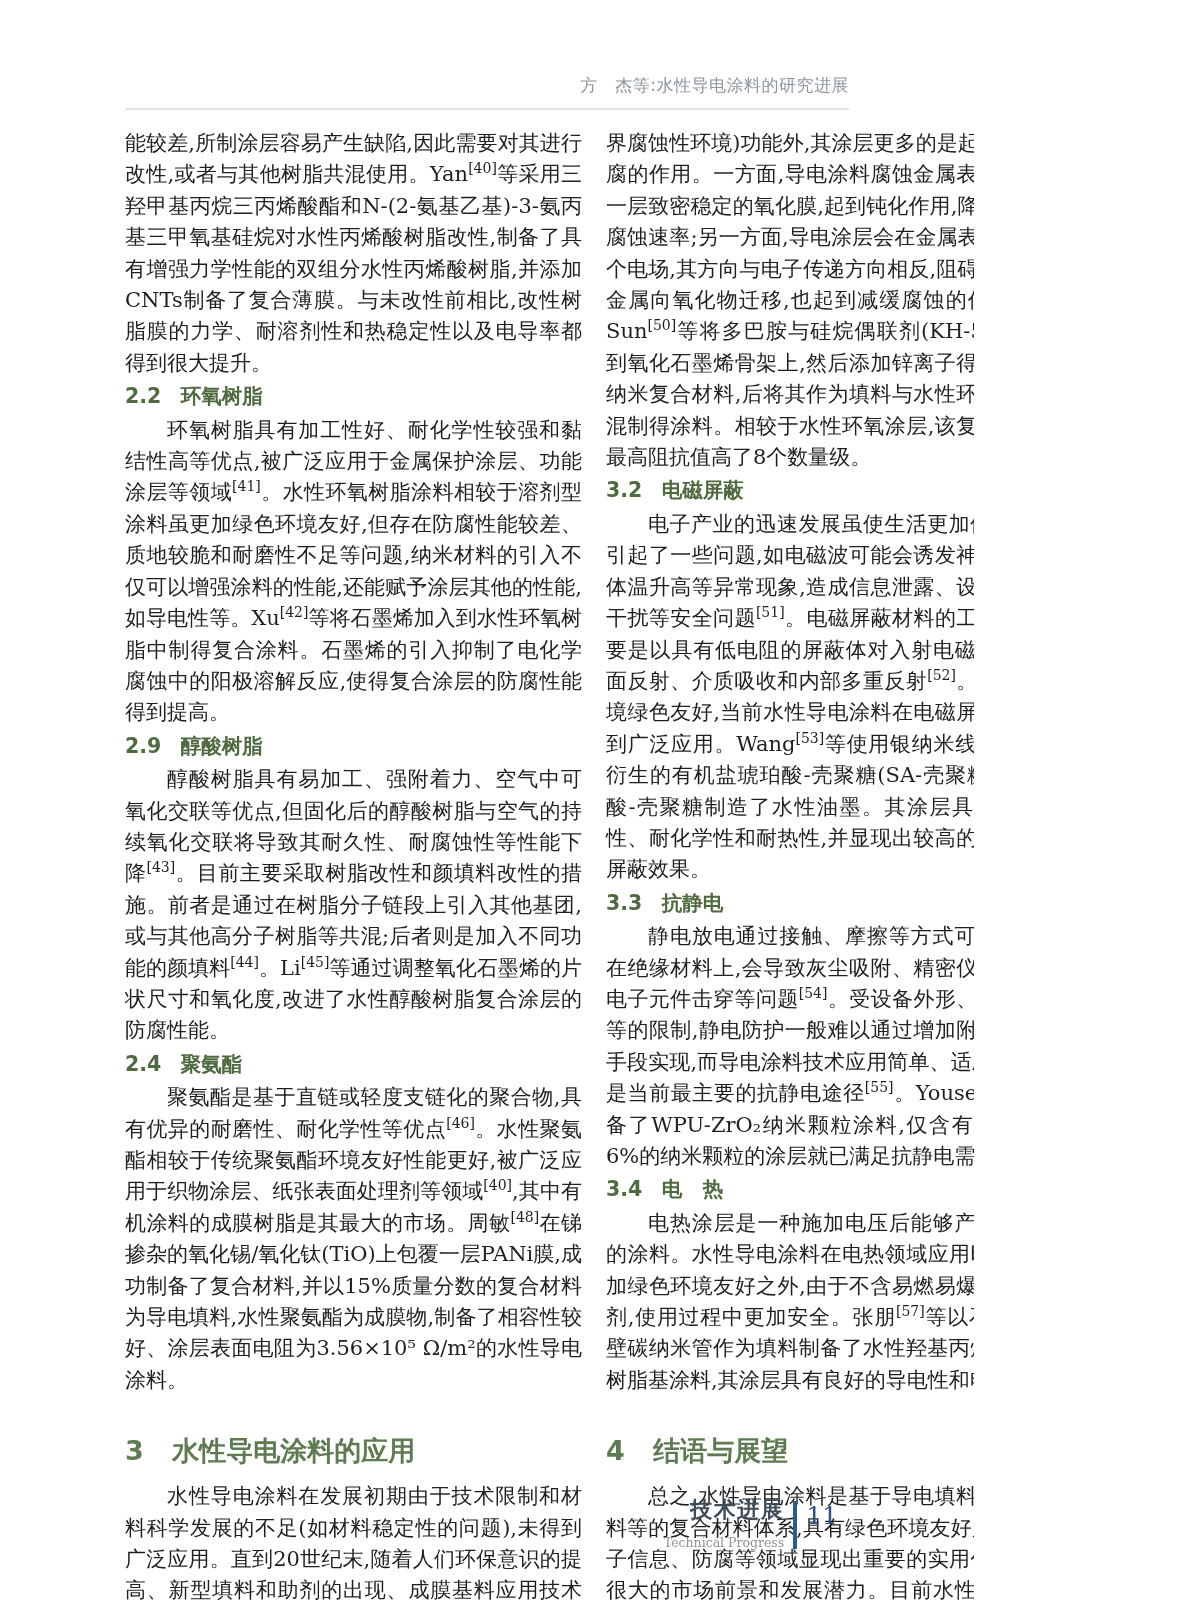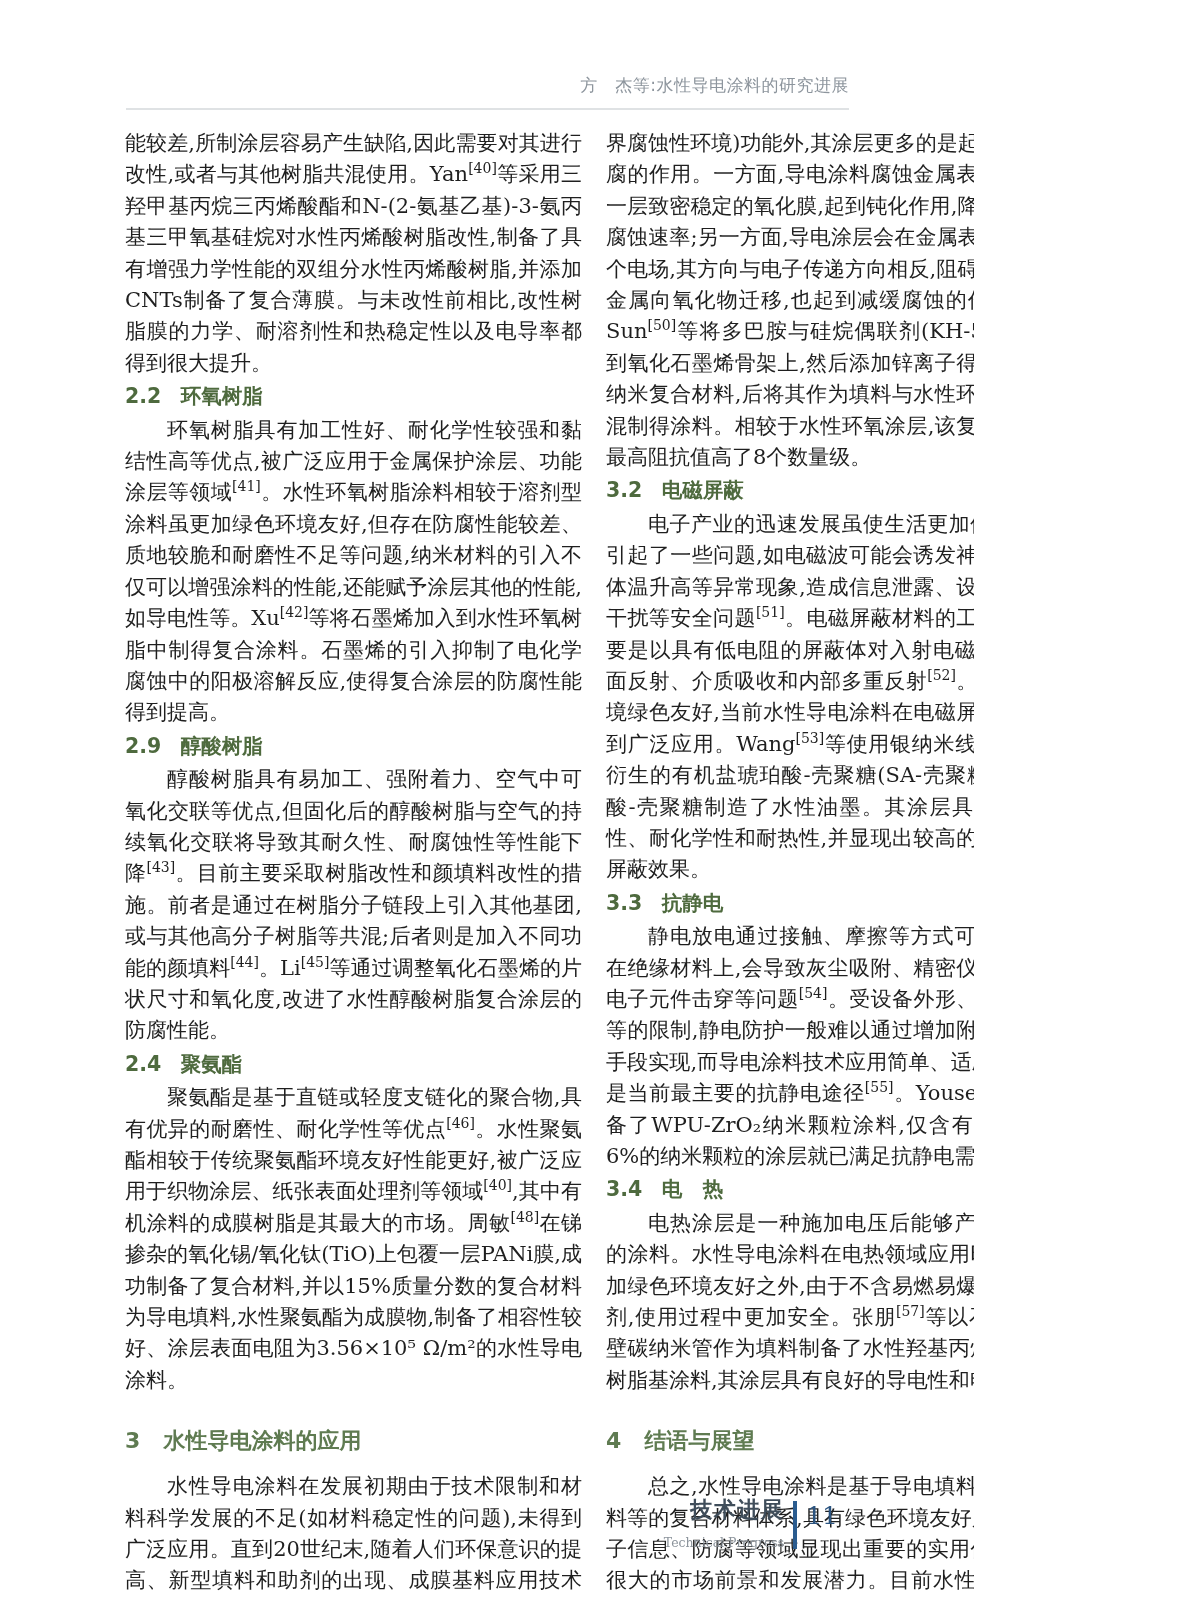--- a/index.html
+++ b/index.html
@@ -58,24 +58,24 @@
     margin:0;
   }
   h3.h3{
     font-size:20.5px;
     color:var(--h3-green);
     line-height:31.4px;
     margin:2px 0 2px 0;
   }
   h3.h3 .hnum{margin-right:0.95em;font-weight:bold;}
   h2.h2{
-    font-size:22px;
+    font-size:27px;
     color:var(--h2-green);
     line-height:34px;
-    margin:28px 0 13px 0;
+    margin:38px 0 13px 0;
   }
   h2.h2 .hnum{margin-right:1.05em;}
   .page-footer{
     position:absolute;
     right:136px;bottom:50px;
     display:flex;align-items:center;gap:9px;
   }
   .footer-labels{text-align:right;}
   .footer-cn{
     font-family:"DejaVu Sans","Liberation Sans",sans-serif;

